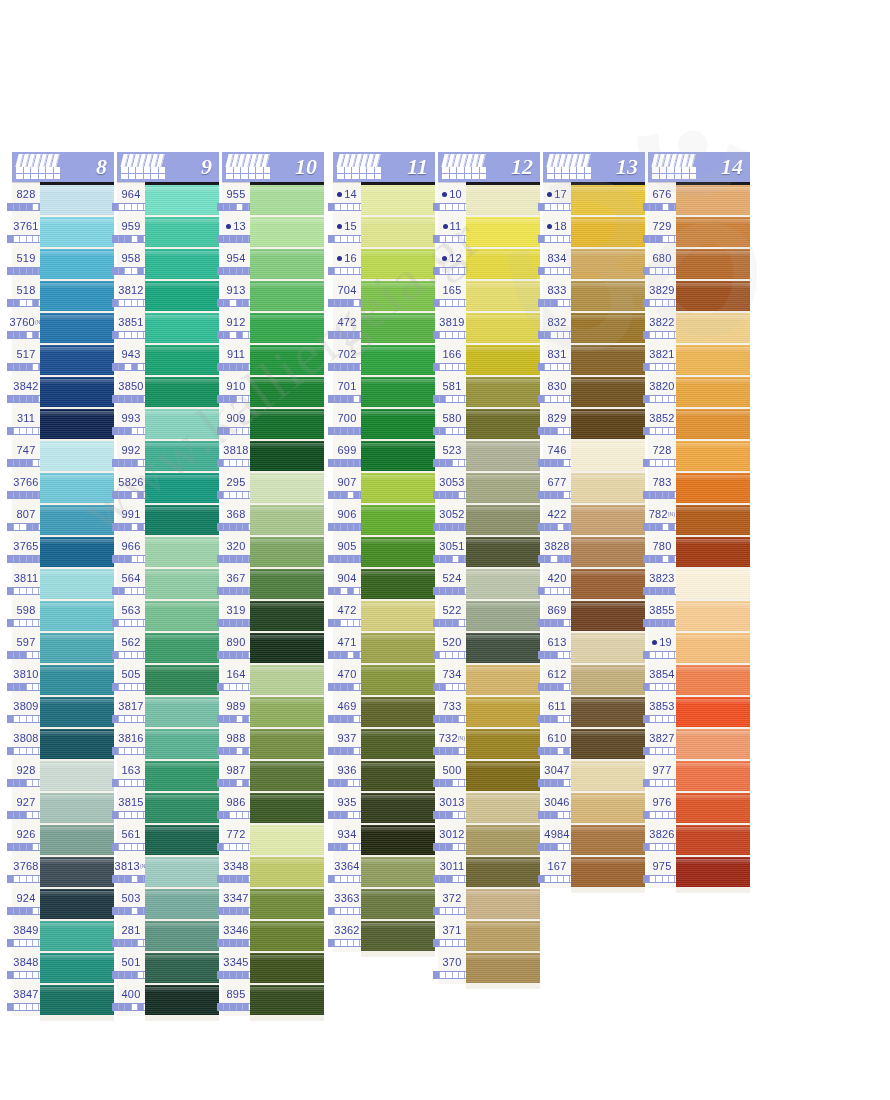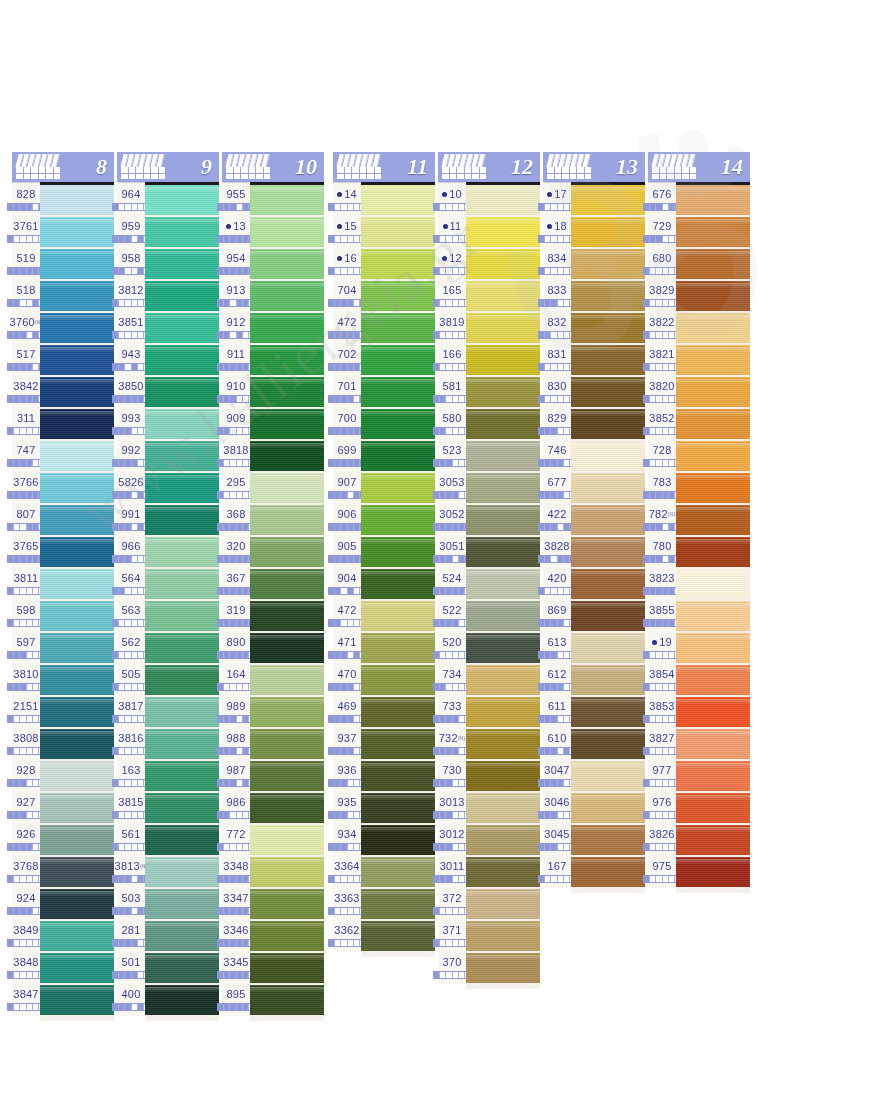--- a/index.html
+++ b/index.html
@@ -468,21 +468,21 @@
                 <span class="on"></span>
                 <span class="on"></span>
                 <span class="on"></span>
                 <span></span>
                 <span></span>
                 <span></span>
               </div>
             </div>
             <div class="lcell">
               <div class="code">
-                <span>2151</span>
+                <span>3809</span>
               </div>
               <div class="legend">
                 <span class="on"></span>
                 <span></span>
                 <span></span>
                 <span></span>
                 <span></span>
                 <span></span>
               </div>
             </div>
@@ -2385,21 +2385,21 @@
                 <span class="on"></span>
                 <span class="on"></span>
                 <span class="on"></span>
                 <span class="on"></span>
                 <span></span>
                 <span></span>
               </div>
             </div>
             <div class="lcell">
               <div class="code">
-                <span>730</span>
+                <span>500</span>
               </div>
               <div class="legend">
                 <span class="on"></span>
                 <span class="on"></span>
                 <span class="on"></span>
                 <span></span>
                 <span></span>
                 <span></span>
               </div>
             </div>
@@ -2875,21 +2875,21 @@
                 <span class="on"></span>
                 <span class="on"></span>
                 <span class="on"></span>
                 <span></span>
                 <span></span>
                 <span></span>
               </div>
             </div>
             <div class="lcell">
               <div class="code">
-                <span>3045</span>
+                <span>4984</span>
               </div>
               <div class="legend">
                 <span class="on"></span>
                 <span class="on"></span>
                 <span class="on"></span>
                 <span></span>
                 <span></span>
                 <span></span>
               </div>
             </div>

